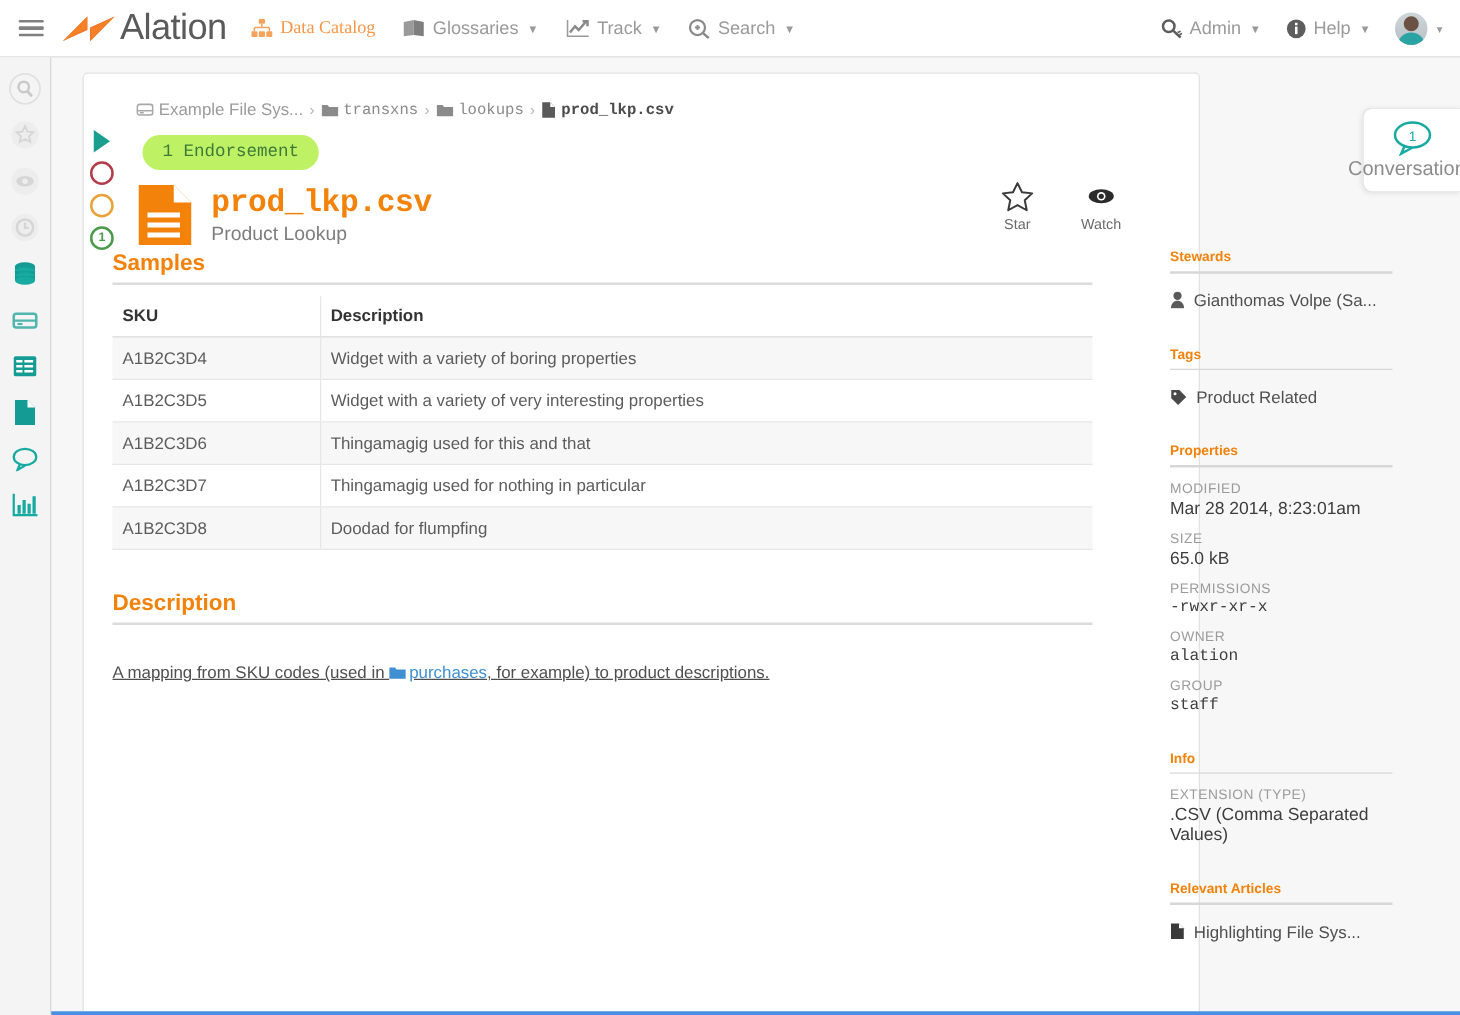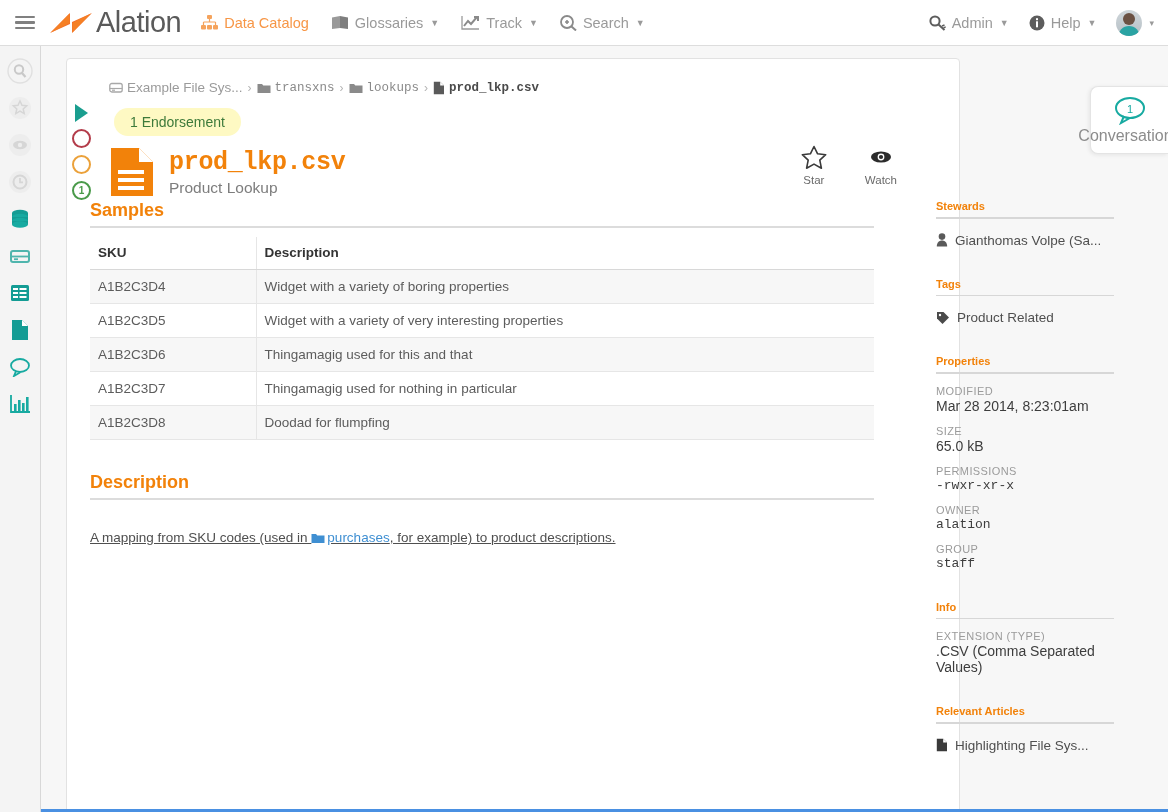--- a/index.html
+++ b/index.html
@@ -20,21 +20,21 @@
   .hamburger { width:34px; margin-left:8px; display:flex; flex-direction:column;
     gap:3px; align-items:center; cursor:pointer; }
   .hamburger span { display:block; width:20px; height:2.5px; background:#808080; border-radius:1px;}
   .logo-wrap { display:flex; align-items:center; margin-left:6px; cursor:pointer; }
   .logo-mark { width:46px; height:26px; }
   .logo-text { font-size:29px; color:#5a5a5a; letter-spacing:-0.5px; margin-left:2px;
      font-family:"Liberation Sans", sans-serif; font-weight:400;}
   .nav-items { display:flex; align-items:center; margin-left:20px; gap:22px; }
   .nav-item { display:flex; align-items:center; gap:6px; font-size:14.5px; color:#9a9a9a;
      cursor:pointer; white-space:nowrap;}
-  .nav-item.active { color:#f79646; }
+  .nav-item.active { color:#f79646;font-family:Liberation Serif, serif; }
   .nav-item .caret { font-size:9px; margin-left:1px; }
   .nav-right { margin-left:auto; display:flex; align-items:center; gap:20px; margin-right:14px; }
   .avatar {
     width:26px; height:26px; border-radius:50%;
     background:linear-gradient(#cfd6da,#b6c0c6); position:relative; overflow:hidden;
     display:inline-block;
   }
   .avatar::before{content:"";position:absolute;width:12px;height:12px;border-radius:50%;
     background:#6a5143;left:7px;top:3px;}
   .avatar::after{content:"";position:absolute;width:22px;height:12px;border-radius:11px 11px 0 0;
@@ -67,22 +67,22 @@
   .markers { position:absolute; left:72px; top:104px; display:flex; flex-direction:column;
      align-items:center; gap:7px; }
   .play-tri { width:0;height:0;border-left:13px solid #1a9e8f;border-top:9px solid transparent;
      border-bottom:9px solid transparent; cursor:pointer;}
   .ring { width:19px;height:19px;border-radius:50%;border:2.5px solid #b33c4a; cursor:pointer;}
   .ring.amber { border-color:#eba13a; }
   .ring.green { border-color:#4a9a4a; display:flex;align-items:center;justify-content:center;
      font-size:10px;color:#4a9a4a;font-weight:bold;}
 
   .endorse {
-    display:inline-block; margin:13px 0 0 47px; background:#fef9c3; color:#3d7a3a;
-    border-radius:14px; padding:6px 16px; font-size:14px; cursor:pointer;
+    display:inline-block; margin:13px 0 0 47px; background:#bef264; color:#3d7a3a;
+    border-radius:14px; padding:6px 16px; font-size:14px; cursor:pointer;font-family:Liberation Mono, monospace;
   }
 
   
   .title-row { display:flex; align-items:center; margin:10px 0 0 42px; gap:14px; }
   .file-icon { width:46px; height:52px; flex:none; }
   .title-main { font-family:"Liberation Mono", monospace; font-size:25px; color:#f2820a;
      font-weight:bold; letter-spacing:-0.3px;}
   .title-sub { font-size:15.5px; color:#7d7d7d; margin-top:2px; }
 
   

